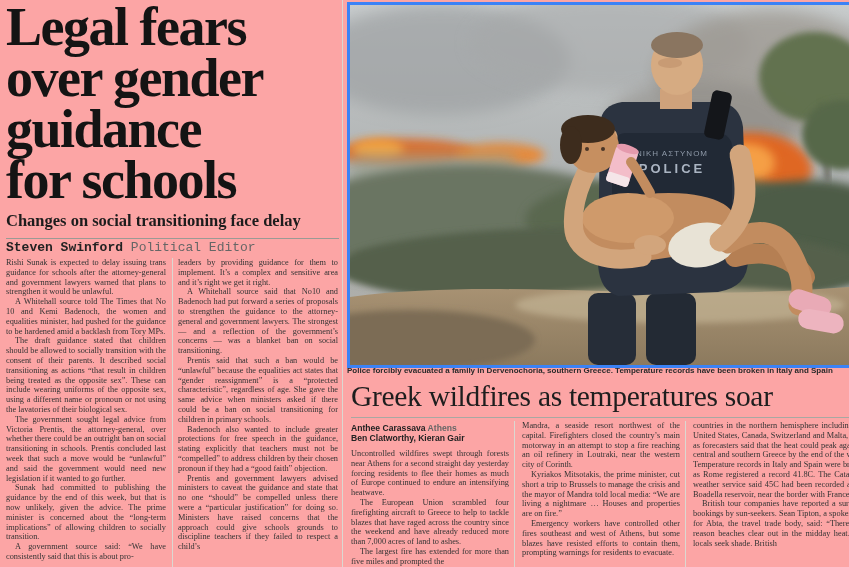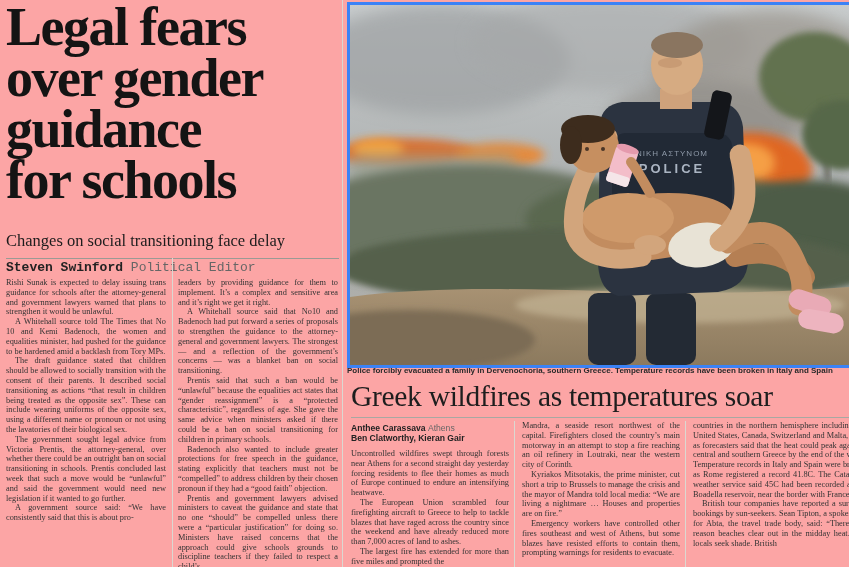--- a/index.html
+++ b/index.html
@@ -5,21 +5,21 @@
   html,body { margin:0; padding:0; }
   .page {
     position:relative; width:849px; height:567px;
     background:#fca5a5; overflow:hidden;
     font-family:"Liberation Serif", serif; color:#222;
   }
   
   .legal { position:absolute; left:6px; top:0; width:333px; }
   .legal h1 { margin:2px 0 0 0; font-size:54px; line-height:51px; font-weight:bold;
     letter-spacing:-1.5px; color:#141414; }
-  .legal h2 { margin:26px 0 0 0; font-size:16.5px; line-height:18px; font-weight:normal; color:#1c1c1c; }
+  .legal h2 { margin:6px 0 0 0; font-size:16.5px; line-height:18px; font-weight:bold; color:#1c1c1c; }
   .hair-rule { border:none; border-top:1px solid #9a9a94; margin:8px 0 0 0; }
   .byline { font-family:Liberation Mono, monospace; font-size:13px; line-height:11px;
     font-weight:bold; color:#222; padding:3px 0 5px 0; }
   .byline .role { font-weight:normal; color:#666; }
   .cols { display:flex; gap:12px; }
   .col { width:160px; flex:none; text-align:justify; font-size:8.3px; line-height:9.8px; color:#333; }
   .col p { margin:0; text-indent:9px; }
   .col p.np { text-indent:0; }
   
   .vrule { position:absolute; width:1px; background:#dbd8d1; }
@@ -35,21 +35,21 @@
     font-size:29.5px; line-height:34px; font-weight:normal; letter-spacing:-0.3px;
     color:#1e1e1e; white-space:nowrap; }
   .wild-rule { position:absolute; left:351px; top:417px; width:498px;
     border:none; border-top:1px solid #a8a8a2; margin:0; }
   .wild-cols { position:absolute; left:351px; top:421px; width:515px; height:146px;
     display:flex; gap:13px; overflow:hidden; }
   .wild-cols .col { width:158px; }
   .wild-cols .col.last { width:173px; }
   .wild-byline { font-family:"Liberation Sans", sans-serif; font-size:8.6px; line-height:10px;
     font-weight:bold; color:#222; margin:2px 0 6px 0; }
-  .wild-byline .role { font-weight:normal; color:#666; }
+  .wild-byline .role { font-weight:bold; color:#666; }
 </style>
 </head>
 <body>
 
 <div class="page">
 
   <section class="legal">
     <h1>
         <div>Legal fears</div>
         <div>over gender</div>
@@ -61,20 +61,21 @@
     <div class="byline">
       <span>Steven Swinford</span>
       <span class="role">Political Editor</span>
     </div>
     <div class="cols">
       <div class="col">
         <p class="np">Rishi Sunak is expected to delay issuing trans guidance for schools after the attorney-general and government lawyers warned that plans to strengthen it would be unlawful.</p>
         <p>A Whitehall source told The Times that No 10 and Kemi Badenoch, the women and equalities minister, had pushed for the guidance to be hardened amid a backlash from Tory MPs.</p>
         <p>The draft guidance stated that children should be allowed to socially transition with the consent of their parents. It described social transitioning as actions “that result in children being treated as the opposite sex”. These can include wearing uniforms of the opposite sex, using a different name or pronoun or not using the lavatories of their biological sex.</p>
         <p>The government sought legal advice from Victoria Prentis, the attorney-general, over whether there could be an outright ban on social transitioning in schools. Prentis concluded last week that such a move would be “unlawful” and said the government would need new legislation if it wanted to go further.</p>
+        <p>Sunak had committed to publishing the guidance by the end of this week, but that is now unlikely, given the advice. The prime minister is concerned about the “long-term implications” of allowing children to socially transition.</p>
         <p>A government source said: “We have consistently said that this is about pro-</p>
       </div>
       <div class="col">
         <p class="np">leaders by providing guidance for them to implement. It’s a complex and sensitive area and it’s right we get it right.</p>
         <p>A Whitehall source said that No10 and Badenoch had put forward a series of proposals to strengthen the guidance to the attorney-general and government lawyers. The strongest — and a reflection of the government’s concerns — was a blanket ban on social transitioning.</p>
         <p>Prentis said that such a ban would be “unlawful” because the equalities act states that “gender reassignment” is a “protected characteristic”, regardless of age. She gave the same advice when ministers asked if there could be a ban on social transitioning for children in primary schools.</p>
         <p>Badenoch also wanted to include greater protections for free speech in the guidance, stating explicitly that teachers must not be “compelled” to address children by their chosen pronoun if they had a “good faith” objection.</p>
         <p>Prentis and government lawyers advised ministers to caveat the guidance and state that no one “should” be compelled unless there were a “particular justification” for doing so. Ministers have raised concerns that the approach could give schools grounds to discipline teachers if they failed to respect a child’s</p>
       </div>
     </div>

